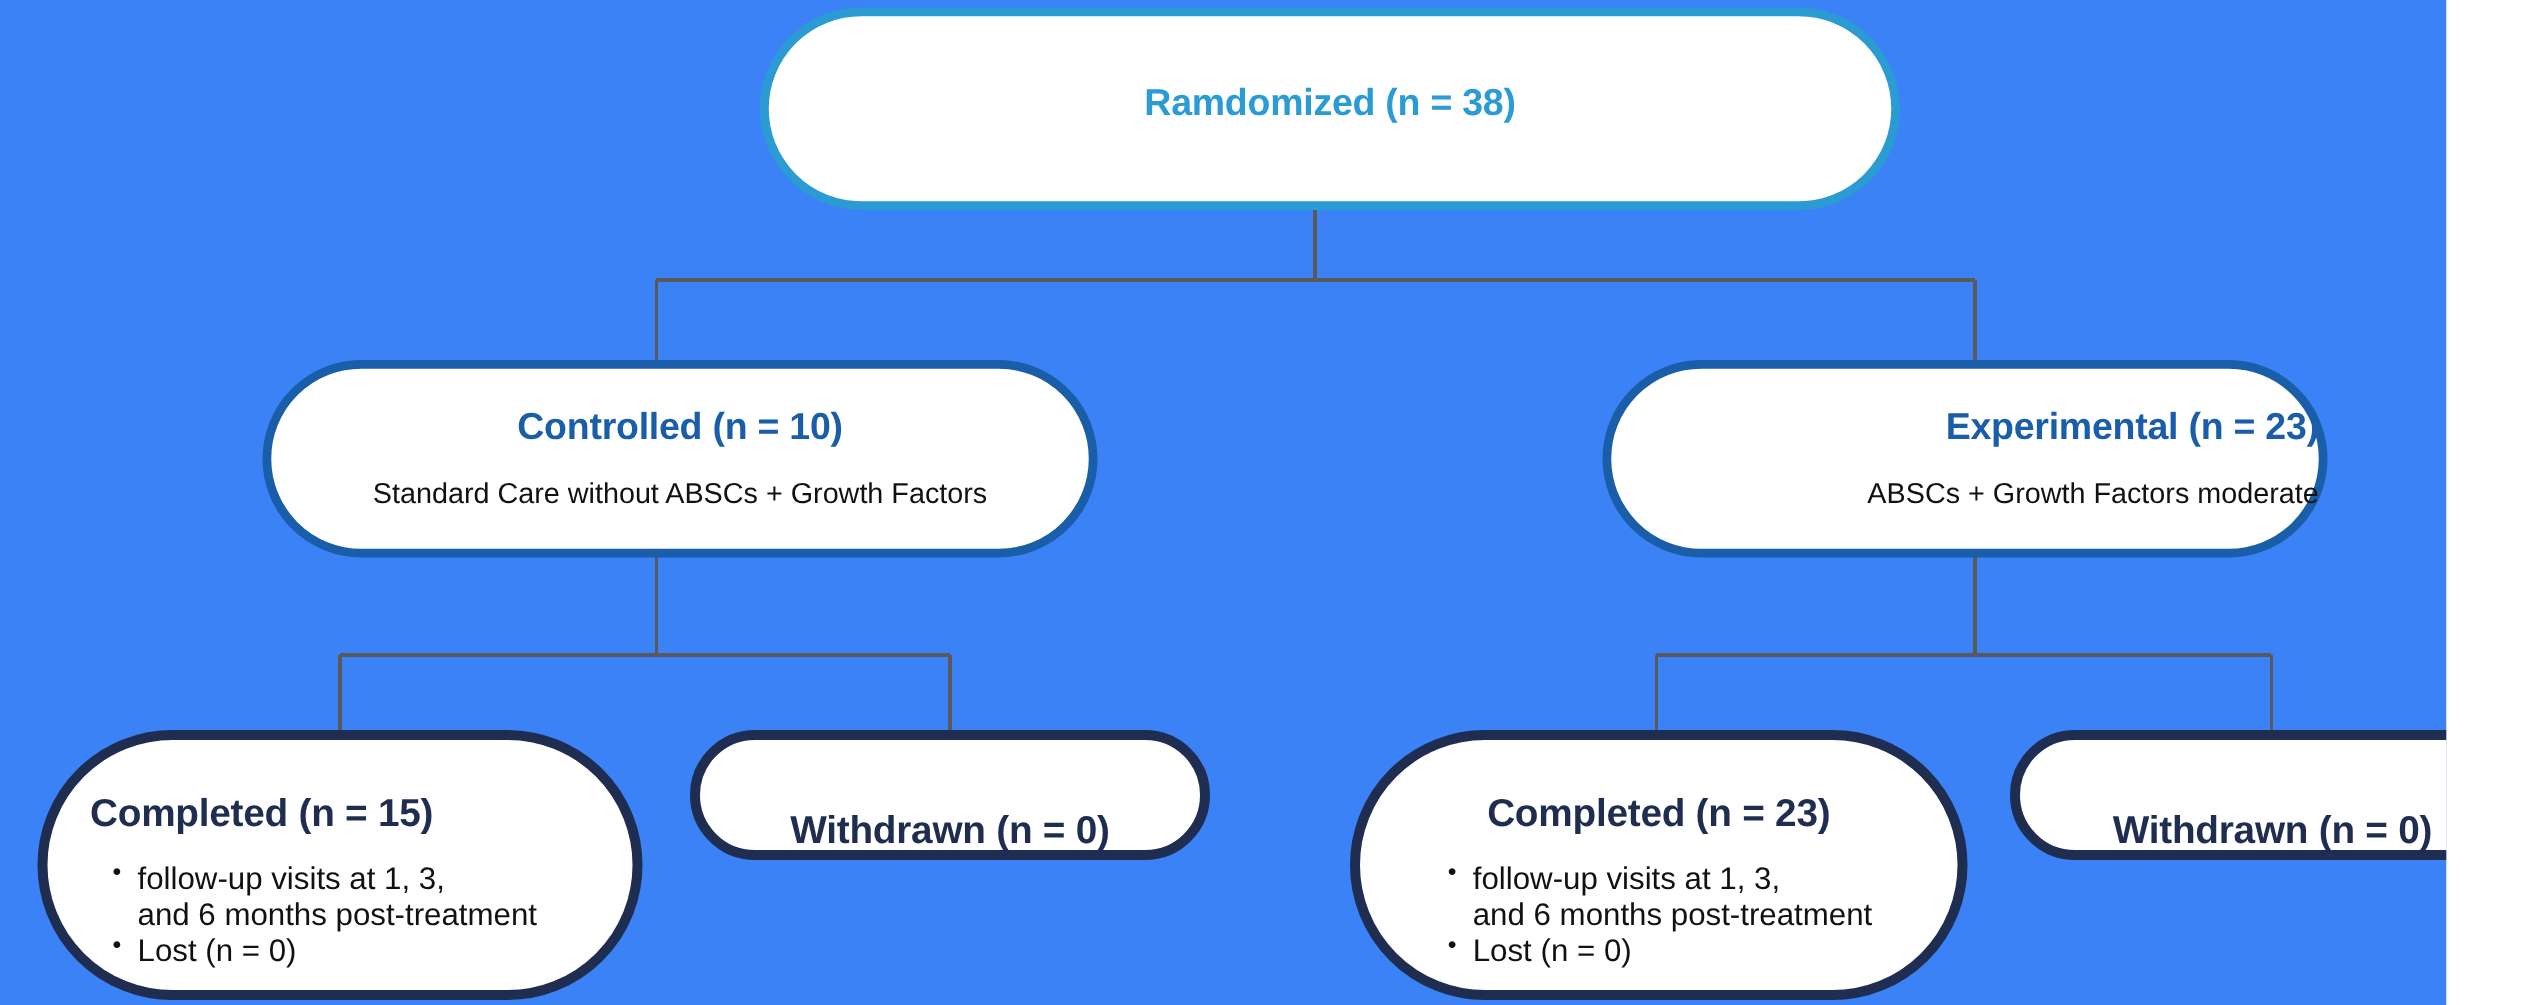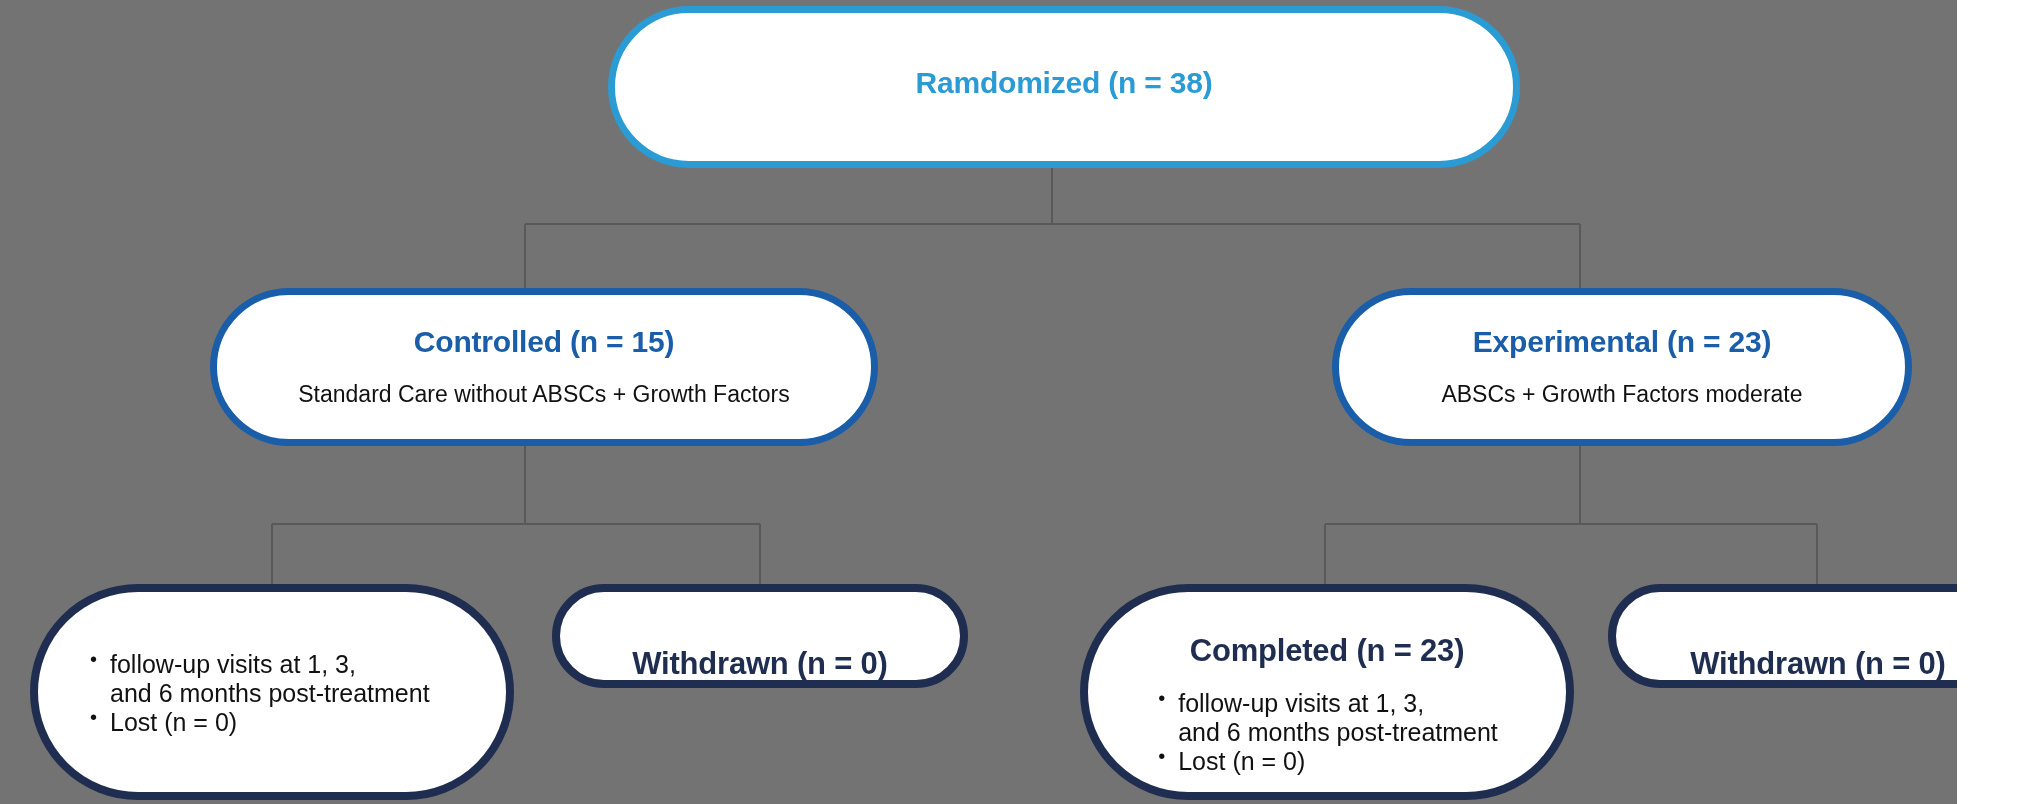--- a/index.html
+++ b/index.html
@@ -7,21 +7,21 @@
     padding: 0;
     background: #ffffff;
   }
   body {
     font-family: "Liberation Sans", sans-serif;
   }
   #canvas {
     position: relative;
     width: 1957px;
     height: 804px;
-    background: #737373;
+    background: #3b82f6;
     overflow: hidden;
   }
 
   
   #connectors {
     position: absolute;
     left: 0; top: 0;
     width: 2032px;
     height: 804px;
     pointer-events: none;
@@ -140,30 +140,31 @@
       <path d="M 1325 524 L 1325 586"></path>
       <path d="M 1817 524 L 1817 586"></path>
     </g>
   </svg>
 
   <div class="node tier1" style="left:608px; top:6px; width:912px; height:162px;">
     <div class="node-title">Ramdomized (n = 38)</div>
   </div>
 
   <div class="node tier2" style="left:210px; top:288px; width:668px; height:158px;">
-    <div class="node-title">Controlled (n = 15)</div>
+    <div class="node-title">Controlled (n = 10)</div>
     <div class="node-sub">Standard Care without ABSCs + Growth Factors</div>
   </div>
 
-  <div class="node tier2" style="left:1332px; top:288px; width:580px; height:158px;">
+  <div class="node tier2" style="left:1282px; top:288px; width:580px; height:158px;align-items:flex-end;">
     <div class="node-title">Experimental (n = 23)</div>
     <div class="node-sub">ABSCs + Growth Factors moderate</div>
   </div>
 
   <div class="node tier3 completed" style="left:30px; top:584px; width:484px; height:216px;">
+    <div class="node-title">Completed (n = 15)</div>
     <ul class="bullets">
       <li>follow-up visits at 1, 3,
 and 6 months post-treatment</li>
       <li>Lost (n = 0)</li>
     </ul>
   </div>
 
   <div class="node tier3 withdrawn" style="left:552px; top:584px; width:416px; height:104px;">
     <div class="node-title">Withdrawn (n = 0)</div>
   </div>

